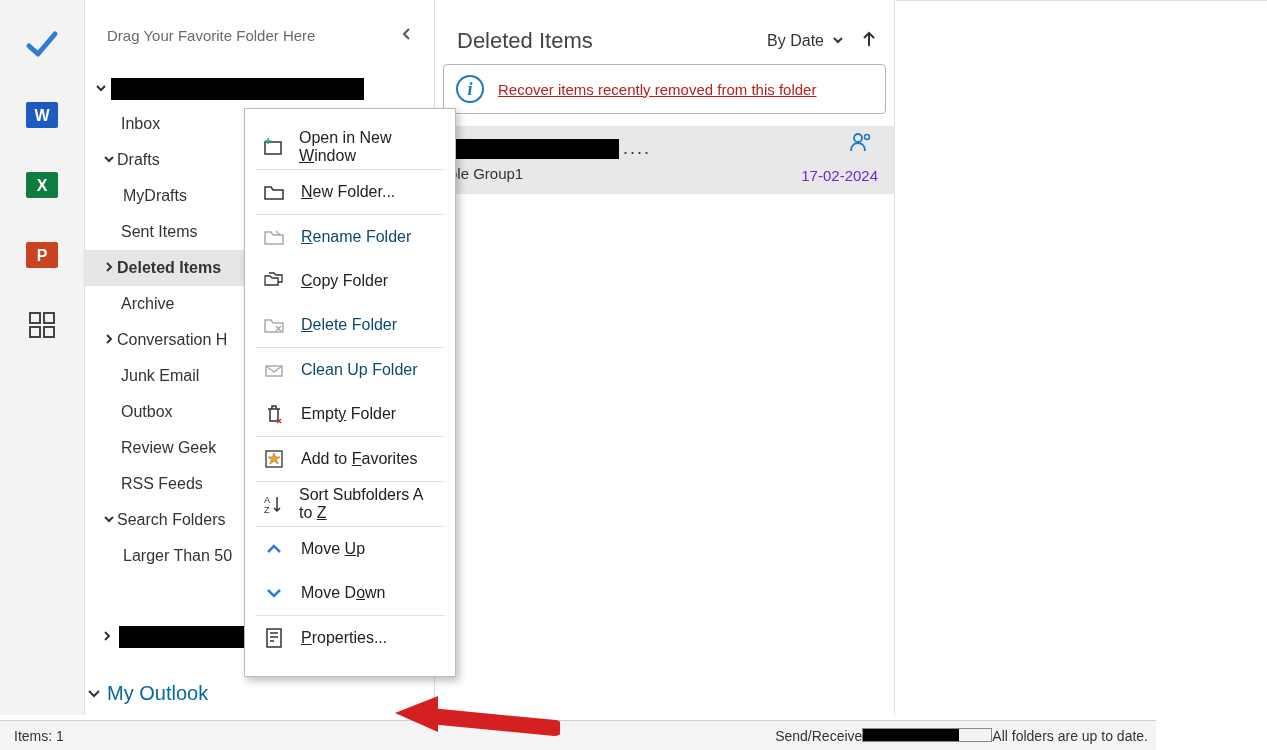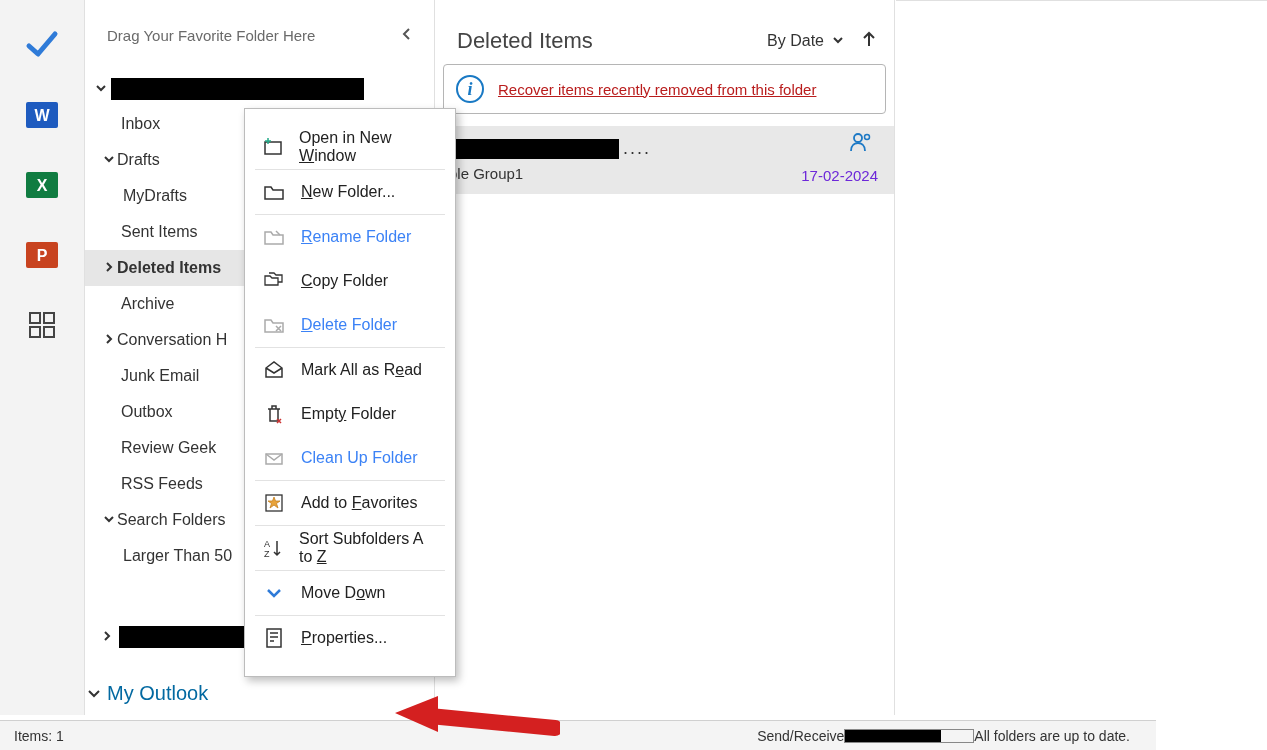--- a/index.html
+++ b/index.html
@@ -40,27 +40,27 @@
 .email-subject { font-size: 15px; color: #333; margin-top: 6px;}
 .email-date { position:absolute; right: 16px; bottom: 10px; font-size: 15px; color:#6d28d9;}
 .email-icon { position:absolute; right: 22px; top: 6px; }
 
 
 .reading-pane { position:absolute; left: 896px; top: 0; right: 0; height: 715px; background:#fff; border-top: 1px solid #e0e0e0; }
 
 
 .context-menu { position: absolute; left: 244px; top: 108px; width: 212px; background: #fff; border: 1px solid #bcbcbc; box-shadow: 3px 4px 8px rgba(0,0,0,0.25); z-index: 50; padding: 16px 0; }
 .menu-item { display: flex; align-items: center; height: 44px; padding: 0 16px 0 18px; font-size: 16px; color: #222; gap: 16px; }
-.menu-item.disabled { color: #3b82f6; }
+.menu-item.disabled { color: #0c4a6e; }
 .menu-sep { height: 1px; background: #e2e2e2; margin: 0 10px; }
 .menu-icon { width: 22px; height: 22px; display:flex; align-items:center; justify-content:center;}
 
 
 .status-bar { position: absolute; left: 0; bottom: 0; width: 1156px; height: 30px; background: #f4f4f4; border-top: 1px solid #d0d0d0; display:flex; align-items:center; font-size: 14px; color:#333; padding: 0 14px; }
-.status-right { position:absolute; right: 26px; display:flex; align-items:center; gap: 0;}
+.status-right { position:absolute; right: 8px; display:flex; align-items:flex-start; gap: 0;}
 .progress-bar { width: 130px; height: 14px; border: 1px solid #888; display:flex; }
 .progress-fill { width: 96px; background:#000; }
 
 
 .red-arrow { position: absolute; left: 390px; top: 688px; z-index: 60; pointer-events: none; }
 
 .underline-char { text-decoration: underline; }
 </style>
 </head>
 <body>
@@ -271,45 +271,37 @@
   <div class="menu-item disabled">
     <span class="menu-icon">
         <svg width="20" height="16" viewBox="0 0 20 16">
           <path d="M1 3 L7 3 L9 6 L19 6 L19 15 L1 15 Z" fill="none" stroke="#aaa" stroke-width="1.5"></path>
           <path d="M12 9 L17 14 M17 9 L12 14" stroke="#aaa" stroke-width="1.5"></path>
         </svg>
       </span>
     <span><span class="underline-char">D</span>elete Folder</span>
   </div>
   <div class="menu-sep"></div>
-  <div class="menu-item">
-    <span class="menu-icon">
-        <svg width="20" height="18" viewBox="0 0 20 18">
-          <path d="M2 7 L10 1 L18 7 L18 16 L2 16 Z M2 7 L10 12 L18 7" fill="none" stroke="#333" stroke-width="1.5"></path>
-        </svg>
-      </span>
-    <span>Mark All as R<span class="underline-char">e</span>ad</span>
+  <div class="menu-item disabled">
+    <span class="menu-icon">
+        <svg width="20" height="16" viewBox="0 0 20 16">
+          <rect x="2" y="4" width="16" height="10" fill="none" stroke="#aaa" stroke-width="1.5"></rect>
+          <path d="M2 4 L10 10 L18 4" fill="none" stroke="#aaa" stroke-width="1.5"></path>
+        </svg>
+      </span>
+    <span>Clean Up Folder</span>
   </div>
   <div class="menu-item">
     <span class="menu-icon">
         <svg width="18" height="20" viewBox="0 0 18 20">
           <path d="M3 5 L15 5 M5 5 L5 17 L13 17 L13 5 M7 2 L11 2 L11 5 L7 5 Z" fill="none" stroke="#333" stroke-width="1.5"></path>
           <path d="M12 15 L16 19 M16 15 L12 19" stroke="#c33" stroke-width="1.5"></path>
         </svg>
       </span>
     <span>Empt<span class="underline-char">y</span> Folder</span>
-  </div>
-  <div class="menu-item disabled">
-    <span class="menu-icon">
-        <svg width="20" height="16" viewBox="0 0 20 16">
-          <rect x="2" y="4" width="16" height="10" fill="none" stroke="#aaa" stroke-width="1.5"></rect>
-          <path d="M2 4 L10 10 L18 4" fill="none" stroke="#aaa" stroke-width="1.5"></path>
-        </svg>
-      </span>
-    <span>Clean Up Folder</span>
   </div>
   <div class="menu-sep"></div>
   <div class="menu-item">
     <span class="menu-icon">
         <svg width="20" height="20" viewBox="0 0 20 20">
           <rect x="2" y="2" width="16" height="16" fill="none" stroke="#333" stroke-width="1.3"></rect>
           <path d="M10 4 L11.5 8 L16 8 L12.5 10.5 L14 15 L10 12 L6 15 L7.5 10.5 L4 8 L8.5 8 Z" fill="#e8a33a" stroke="#c58020" stroke-width="0.8"></path>
         </svg>
       </span>
     <span>Add to <span class="underline-char">F</span>avorites</span>
@@ -319,20 +311,28 @@
     <span class="menu-icon">
         <svg width="20" height="20" viewBox="0 0 20 20">
           <text x="1" y="9" font-size="9" fill="#333">A</text>
           <text x="1" y="19" font-size="9" fill="#333">Z</text>
           <path d="M14 3 L14 17 M11 14 L14 17 L17 14" stroke="#333" stroke-width="1.5" fill="none"></path>
         </svg>
       </span>
     <span>Sort Subfolders A to <span class="underline-char">Z</span></span>
   </div>
   <div class="menu-sep"></div>
+  <div class="menu-item">
+    <span class="menu-icon">
+        <svg width="16" height="12" viewBox="0 0 16 12">
+          <path d="M2 9 L8 3 L14 9" stroke="#2f7bd8" stroke-width="2.5" fill="none"></path>
+        </svg>
+      </span>
+    <span>Move <span class="underline-char">U</span>p</span>
+  </div>
   <div class="menu-item">
     <span class="menu-icon">
         <svg width="16" height="12" viewBox="0 0 16 12">
           <path d="M2 3 L8 9 L14 3" stroke="#2f7bd8" stroke-width="2.5" fill="none"></path>
         </svg>
       </span>
     <span>Move D<span class="underline-char">o</span>wn</span>
   </div>
   <div class="menu-sep"></div>
   <div class="menu-item">

